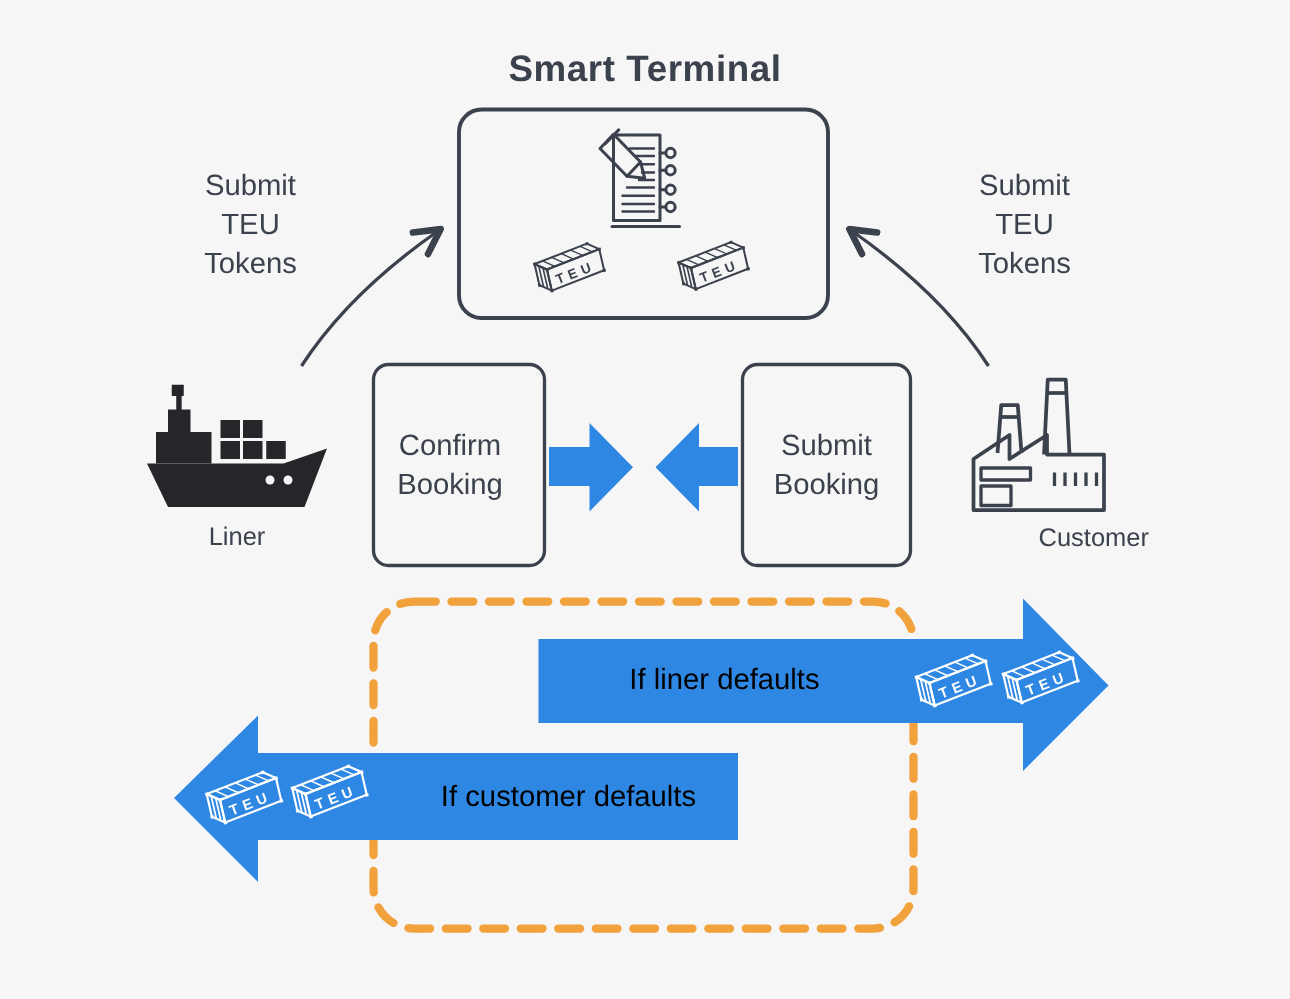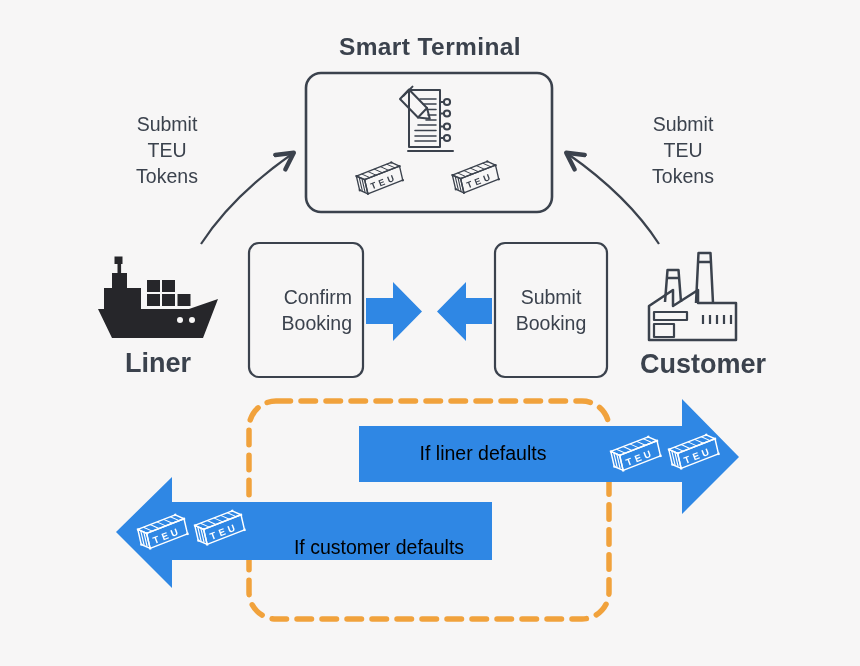--- a/index.html
+++ b/index.html
@@ -6,30 +6,30 @@
   .stage{
     position:relative;width:860px;height:666px;background:#f7f6f6;
     font-family:"Liberation Sans",sans-serif;color:#3b424d;overflow:hidden;
   }
   .layer{position:absolute;left:0;top:0;}
   .txt{position:absolute;text-align:center;}
   .title{left:255px;top:33px;width:350px;font-size:24.5px;font-weight:700;letter-spacing:.4px;}
   .tokens{width:140px;top:111px;font-size:19.5px;line-height:26px;font-weight:500;}
   .tokens-left{left:97px;}
   .tokens-right{left:613px;}
-  .entity{font-size:27px;font-weight:700;}
+  .entity{font-size:17px;font-weight:400;}
   .liner-label{left:88px;top:348px;width:140px;}
   .customer-label{left:626px;top:349px;width:140px;text-align:right;}
   .bookbox{top:242px;height:136px;display:flex;flex-direction:column;justify-content:center;
     font-size:19.5px;line-height:26px;font-weight:500;}
-  .confirm-txt{left:248px;width:104px;align-items:flex-end;}
+  .confirm-txt{left:248px;width:104px;}
   .submit-txt{left:494px;width:114px;}
   .arrowlabel{color:#000000;font-size:19.5px;font-weight:500;width:220px;}
   .liner-defaults{left:373px;top:442px;}
-  .customer-defaults{left:269px;top:536px;}
+  .customer-defaults{left:269px;top:520px;}
   .terminal{left:330px;top:575px;width:200px;font-size:22.5px;font-weight:700;}
 </style>
 </head>
 <body>
 
 <div class="stage">
 
   <svg class="layer" width="860" height="666" viewBox="0 0 860 666">
     <defs>
       <marker id="ah" markerWidth="11" markerHeight="11" refX="7.5" refY="5.5" orient="auto">

